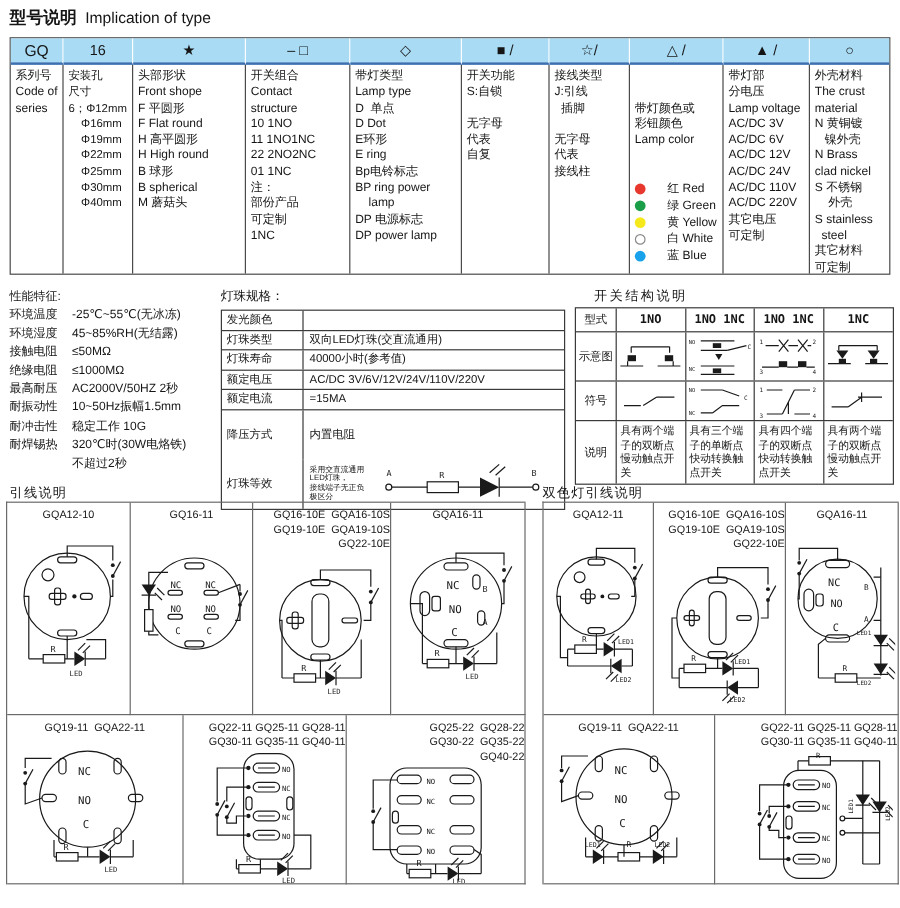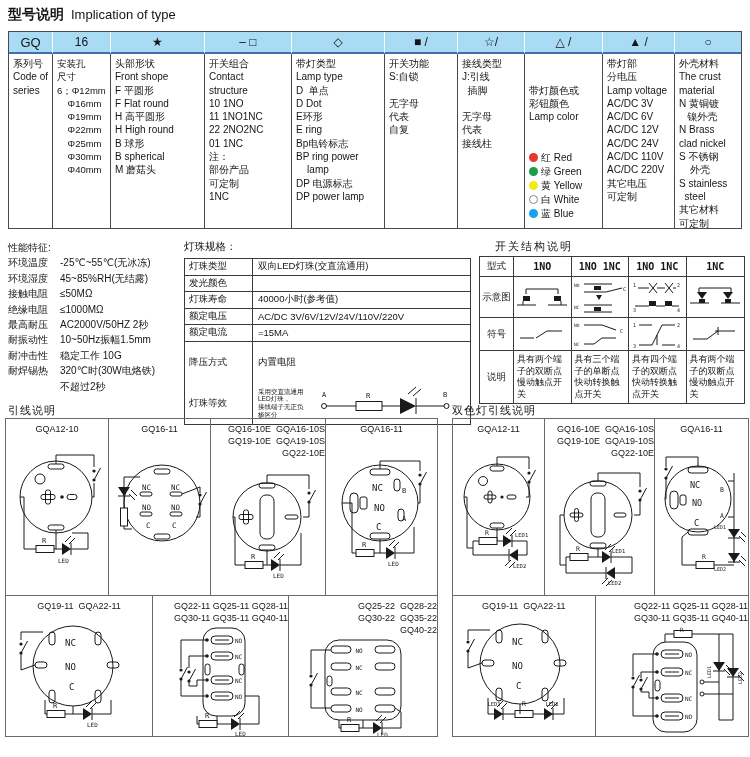--- a/index.html
+++ b/index.html
@@ -14,21 +14,21 @@
   .mcol{box-sizing:border-box;flex:0 0 auto}
   .c0{width:44px}.c1{width:58px}.c2{width:94px}.c3{width:87px}.c4{width:93px}.c5{width:73px}.c6{width:67px}.c7{width:78px}.c8{width:72px}.c9{width:66px}
   .mth{height:22px;background:#a9dbf4;border-bottom:2px solid #3f6fae;border-right:1px solid #fdfdfd;display:flex;align-items:center;justify-content:center;font-size:12px;box-sizing:border-box}
   .mcol:last-child .mth{border-right:none}
   .c0 .mth{font-weight:normal;font-size:13px}
   .mtb{height:174px;border-right:1px solid #4a4a4a;box-sizing:border-box;padding:3px 2px 0 4px;font-size:10px;line-height:13.3px;white-space:pre;overflow:hidden}
   .mcol:last-child .mtb{border-right:none}
   .c1 .mtb{font-size:9.5px}
   .ln{min-height:13.3px}
   .cttl{min-height:13.3px}
-  .cln{min-height:14.2px;display:flex;align-items:center;gap:3px}
+  .cln{min-height:14.2px;display:flex;align-items:center;gap:18px}
   .dot{display:inline-block;width:9px;height:9px;border-radius:50%;flex:0 0 auto}
   
   #perf{left:8px;top:240px;width:178px;font-size:10px;line-height:15.4px}
   .prow{display:flex}
   .pl{width:52px;flex:0 0 auto}
   .pv{flex:1;white-space:pre}
   
   #lamp{left:184px;top:240px;width:290px}
   #lamp .ltitle{font-size:10.5px;margin-bottom:4px}
   #ltable{width:287px;border:1px solid #3a3a3a;box-sizing:border-box}
@@ -199,26 +199,26 @@
       <span class="pv">不超过2秒</span>
     </div>
     </div>
 </div>
 
 <div class="abs" id="lamp">
   <div class="ltitle">灯珠规格：</div>
   <div id="ltable">
     <div>
         <div class="lrow">
+        <div class="ll">发光颜色</div>
+        <div class="lv"></div>
+      </div>
+        <div class="lrow">
         <div class="ll">灯珠类型</div>
         <div class="lv">双向LED灯珠(交直流通用)</div>
-      </div>
-        <div class="lrow">
-        <div class="ll">发光颜色</div>
-        <div class="lv"></div>
       </div>
         <div class="lrow">
         <div class="ll">灯珠寿命</div>
         <div class="lv">40000小时(参考值)</div>
       </div>
         <div class="lrow">
         <div class="ll">额定电压</div>
         <div class="lv">AC/DC 3V/6V/12V/24V/110V/220V</div>
       </div>
         <div class="lrow">

